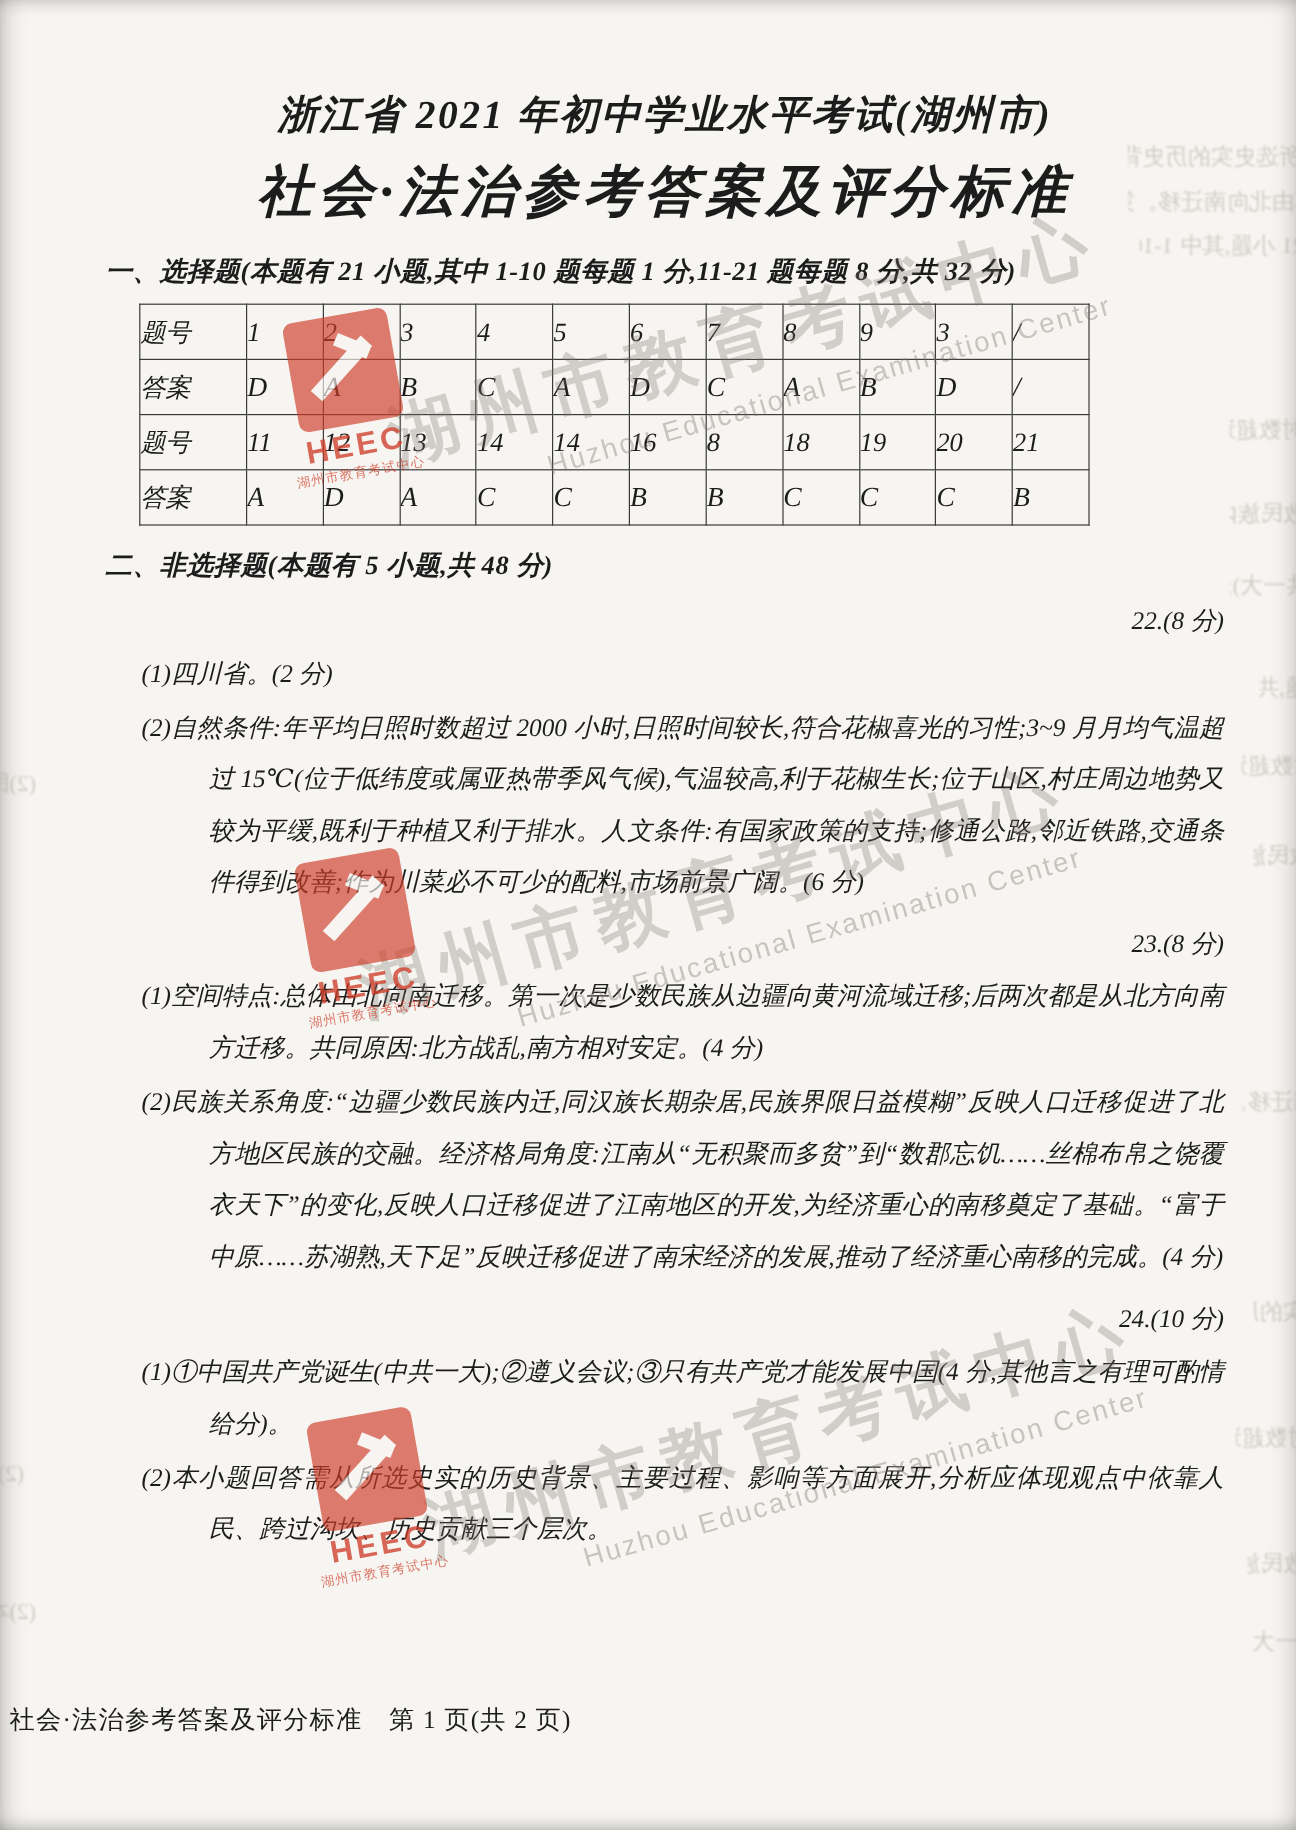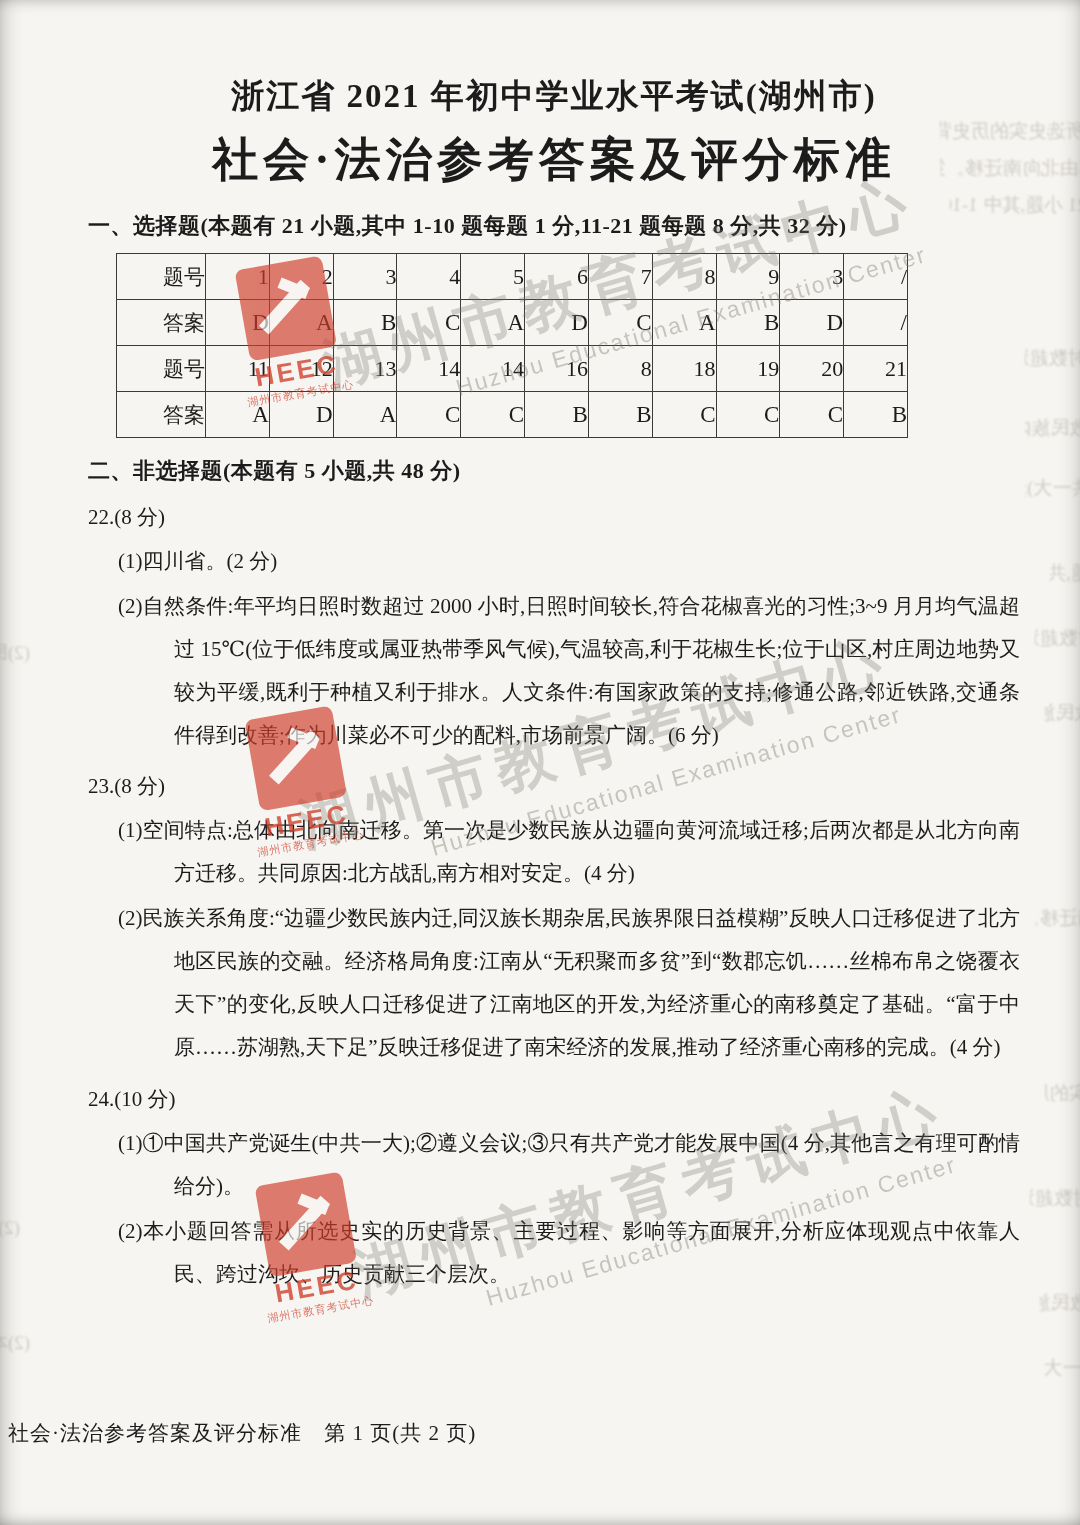--- a/index.html
+++ b/index.html
@@ -10,46 +10,46 @@
     background:#f7f5f1;
     overflow:hidden;
     font-family:"Liberation Serif","DejaVu Serif",serif;
     color:#1c1c1c;
     box-shadow:
       inset 14px 0 22px -14px rgba(0,0,0,.30),
       inset -14px 0 22px -14px rgba(0,0,0,.22),
       inset 0 12px 16px -12px rgba(0,0,0,.18),
       inset 0 -12px 16px -12px rgba(0,0,0,.28);
   }
-  .content{position:relative;z-index:2;padding:52px 60px 0 88px;}
+  .content{position:relative;z-index:2;padding:52px 60px 0 88px;font-style:italic;}
   h1.title{
     font-size:33px;font-weight:bold;text-align:center;
     margin:22px 0 4px 0;letter-spacing:2px;
   }
   h2.subtitle{
     font-size:46px;font-weight:bold;text-align:center;
     margin:10px 0 20px 0;letter-spacing:5px;
   }
   .section-heading{
     font-size:22px;font-weight:bold;margin:14px 0 10px 0;letter-spacing:.5px;
   }
   table.answers{
     border-collapse:collapse;margin:12px auto 18px 28px;
     table-layout:fixed;width:792px;
   }
   table.answers td{
     border:1.6px solid #3b3b3b;
-    text-align:right;vertical-align:middle;
+    text-align:left;vertical-align:middle;
     height:45px;font-size:22px;padding:0;
     overflow:hidden;
   }
   table.answers td.rowhead{width:88px;font-size:21px;}
   table.answers td.ans{font-size:23px;}
   .qa{margin-top:6px;}
-  .q-num{font-size:21px;line-height:2.0;margin-top:8px;}
+  .q-num{font-size:21px;line-height:2.0;margin-top:8px;text-align:right;}
   .q-part{
     font-size:21px;line-height:2.05;text-align:justify;
     margin:2px 0 2px 30px;
     padding-left:56px;text-indent:-56px;
   }
   .footer{
     position:absolute;left:0;bottom:78px;width:100%;
     text-align:left;font-size:21px;z-index:2;letter-spacing:1px;
   }
   .footer span{margin:0 8px;}

